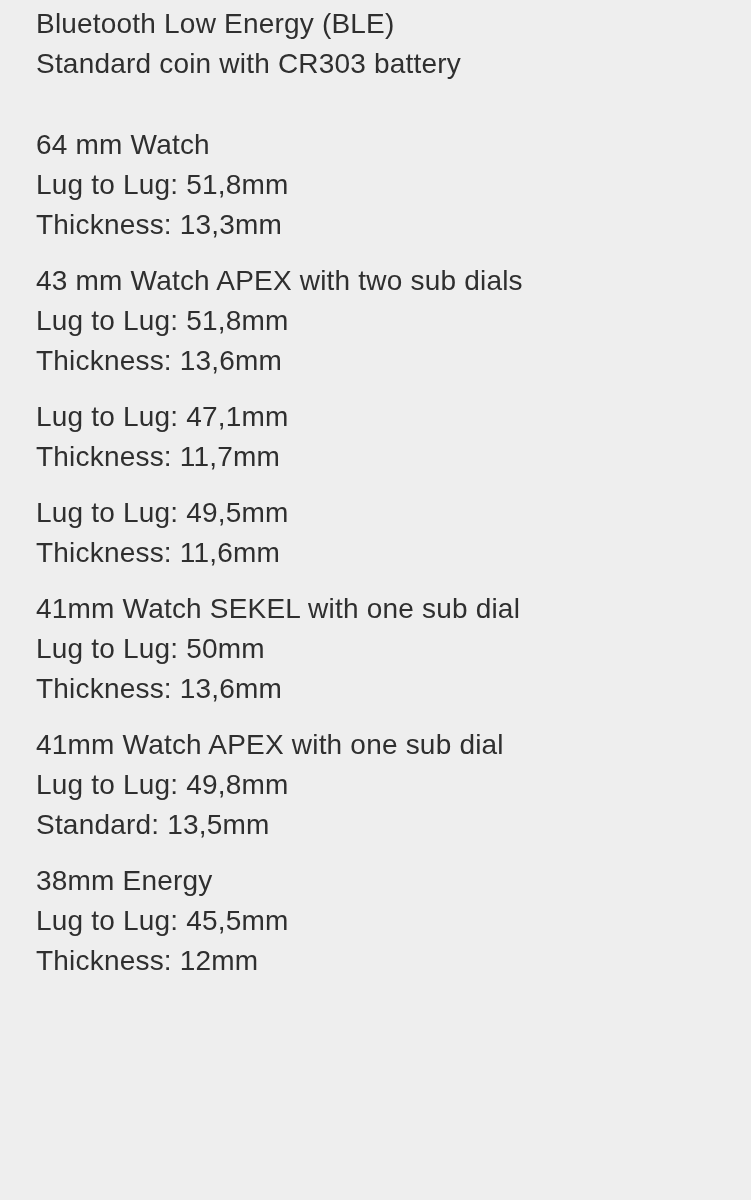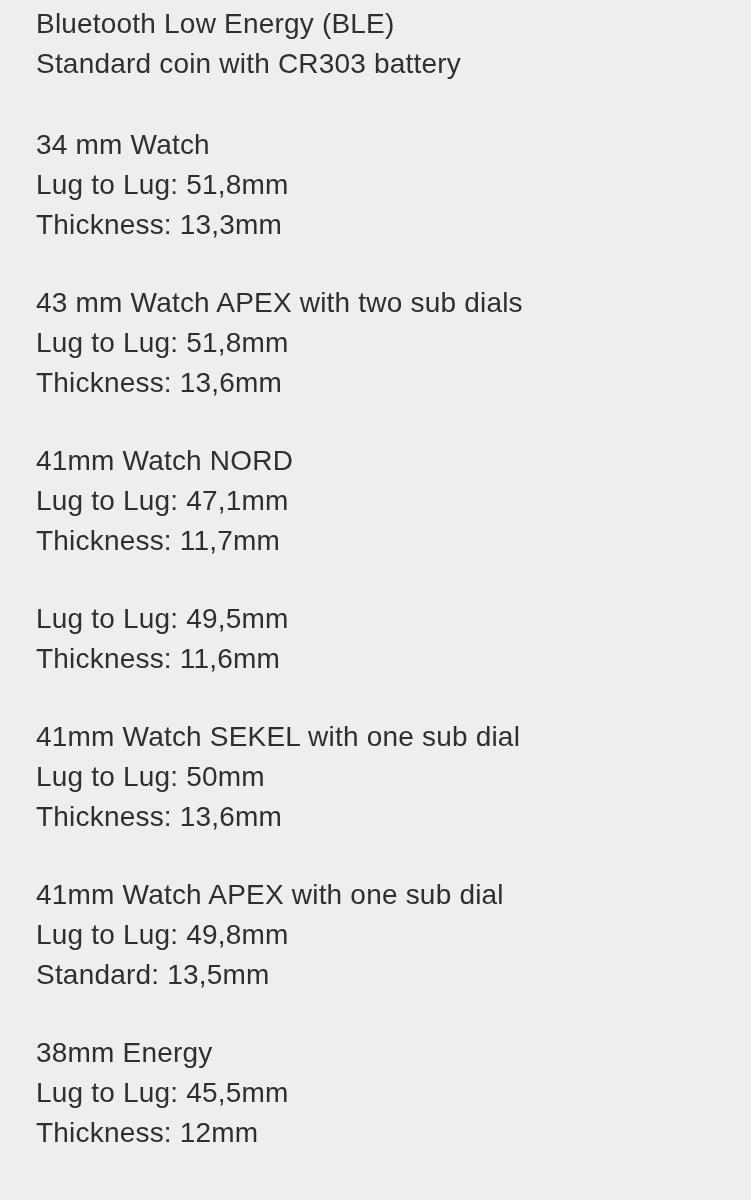--- a/index.html
+++ b/index.html
@@ -17,50 +17,49 @@
   .content {
     padding: 4px 4px 0 36px;
     font-size: 28px;
     line-height: 40px;
     letter-spacing: 0.2px;
   }
   p {
     margin: 0;
   }
   .spec-block {
-    margin-top: 38px;
+    margin-top: 16px;
   }
   .spec-block.first {
     margin-top: 41px;
   }
 </style>
 </head>
 <body>
 
 <div class="content">
 
   <div class="intro-block">
     <p>Bluetooth Low Energy (BLE)</p>
     <p>Standard coin with CR303 battery</p>
   </div>
 
   <div class="spec-block first">
-    <p>34 mm Watch</p>
+    <p>64 mm Watch</p>
     <p>Lug to Lug: 51,8mm</p>
     <p>Thickness: 13,3mm</p>
   </div>
 
   <div class="spec-block">
     <p>43 mm Watch APEX with two sub dials</p>
     <p>Lug to Lug: 51,8mm</p>
     <p>Thickness: 13,6mm</p>
   </div>
 
   <div class="spec-block">
-    <p>41mm Watch NORD</p>
     <p>Lug to Lug: 47,1mm</p>
     <p>Thickness: 11,7mm</p>
   </div>
 
   <div class="spec-block">
     <p>Lug to Lug: 49,5mm</p>
     <p>Thickness: 11,6mm</p>
   </div>
 
   <div class="spec-block">

